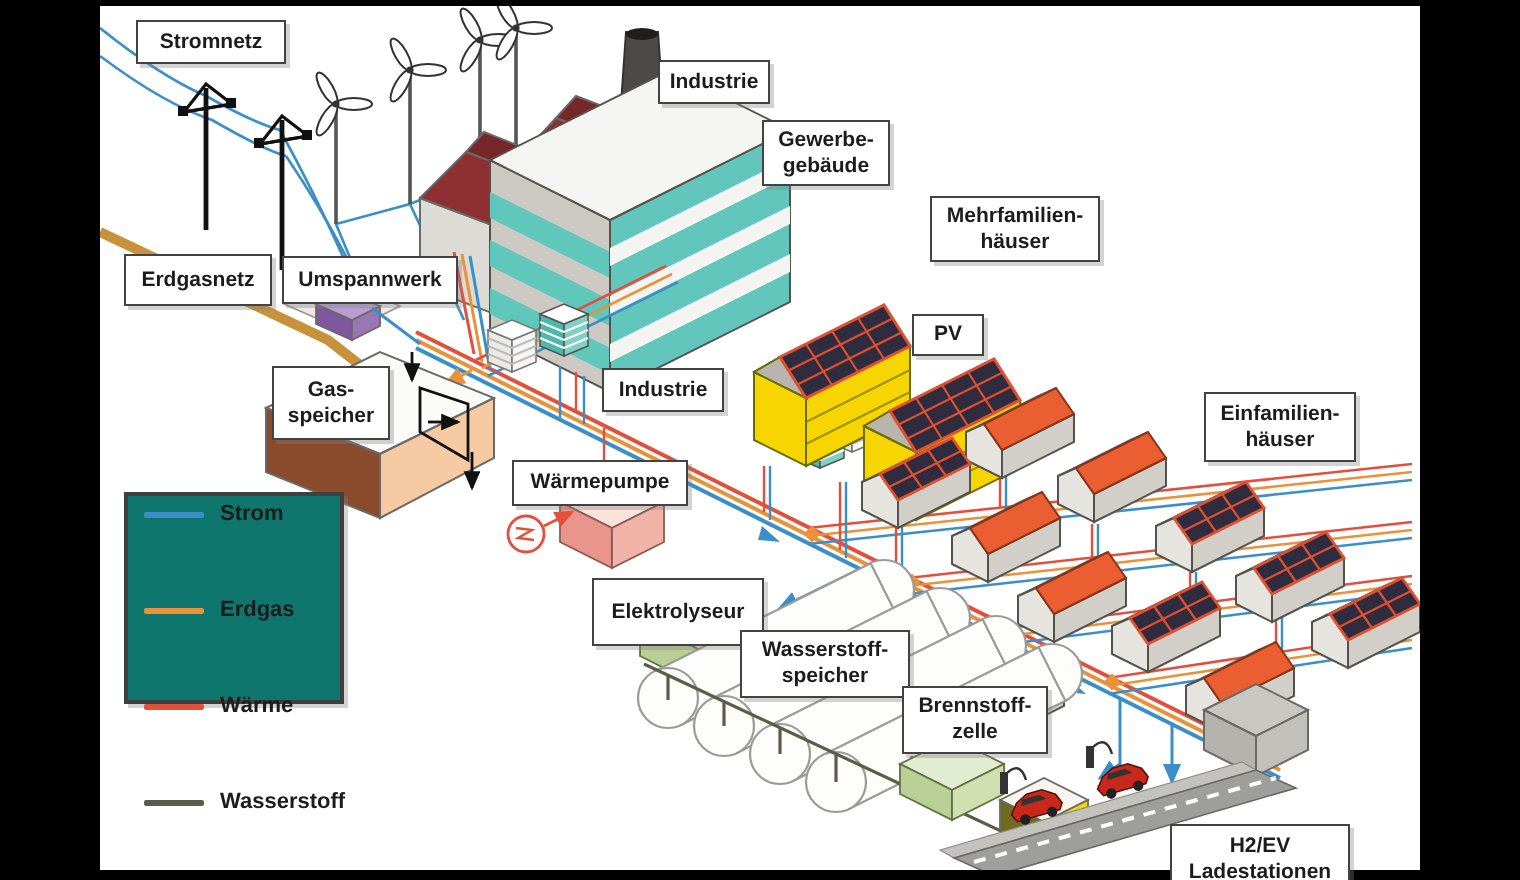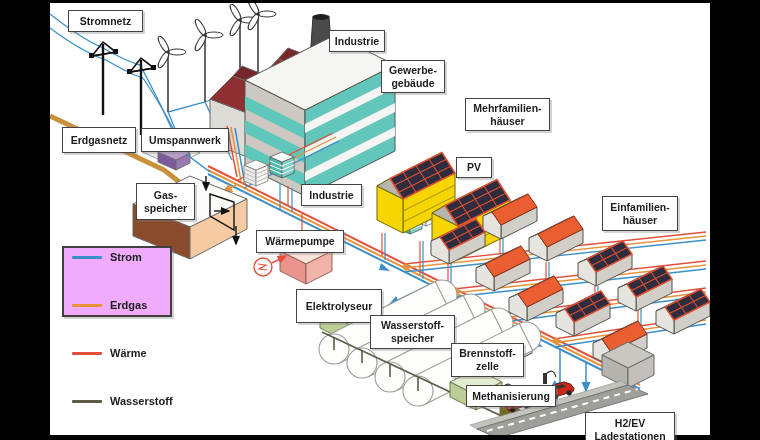--- a/index.html
+++ b/index.html
@@ -3,22 +3,22 @@
 <meta charset="utf-8">
 <style>
   html,body{margin:0;padding:0;background:#000;}
   #stage{position:relative;width:760px;height:440px;background:#000;overflow:hidden;
          font-family:"Liberation Sans",sans-serif;}
   #art{position:absolute;left:0;top:0;}
   .lbl{position:absolute;box-sizing:border-box;background:#fff;border:1.5px solid #434343;
        color:#1c1c1c;font-weight:bold;font-size:10.5px;line-height:1.22;text-align:center;
        display:flex;align-items:center;justify-content:center;white-space:pre;
        box-shadow:2px 2px 0 rgba(130,130,130,.35);z-index:5;}
-  #legend{position:absolute;box-sizing:border-box;left:62px;top:246px;width:110px;height:71px;
-       background:#f0abfc;border:2px solid #3f3f3f;z-index:5;display:flex;flex-direction:column;
+  #legend{position:absolute;box-sizing:border-box;left:62px;top:246px;width:110px;height:106px;
+       background:#0f766e;border:2px solid #3f3f3f;z-index:5;display:flex;flex-direction:column;
        justify-content:space-evenly;padding:3px 0 3px 8px;box-shadow:2px 2px 0 rgba(130,130,130,.35);gap:36px;}
   .lrow{display:flex;align-items:center;gap:8px;}
   .sw{width:30px;height:3px;border-radius:1px;flex:0 0 auto;}
   .ltxt{font-size:11px;font-weight:bold;color:#1c1c1c;}
 </style>
 </head>
 <body>
 
 <div id="stage">
 
@@ -359,21 +359,20 @@
 speicher</div>
 <div class="lbl" style="left:301px;top:184px;width:61px;height:22px">Industrie</div>
 <div class="lbl" style="left:256px;top:230px;width:88px;height:23px">Wärmepumpe</div>
 <div class="lbl" style="left:602px;top:196px;width:76px;height:35px">Einfamilien-
 häuser</div>
 <div class="lbl" style="left:296px;top:289px;width:86px;height:34px">Elektrolyseur</div>
 <div class="lbl" style="left:370px;top:315px;width:85px;height:34px">Wasserstoff-
 speicher</div>
 <div class="lbl" style="left:451px;top:343px;width:73px;height:34px">Brennstoff-
 zelle</div>
-<div class="lbl" style="left:466px;top:385px;width:90px;height:22px">Methanisierung</div>
 <div class="lbl" style="left:585px;top:412px;width:90px;height:35px">H2/EV
 Ladestationen</div>
 
 <div id="legend">
   <div class="lrow">
     <span class="sw" style="background: rgb(58, 143, 200);"></span>
     <span class="ltxt">Strom</span>
   </div>
   <div class="lrow">
     <span class="sw" style="background: rgb(232, 146, 58);"></span>

